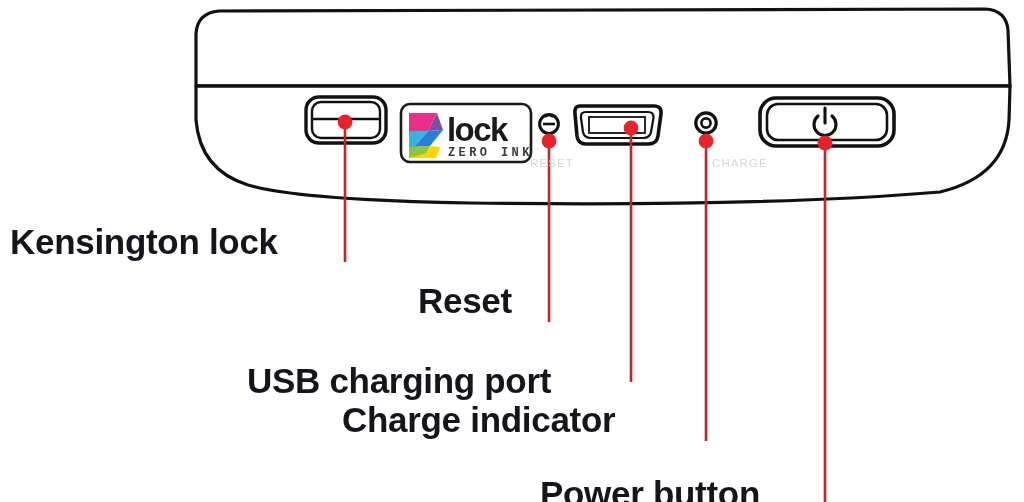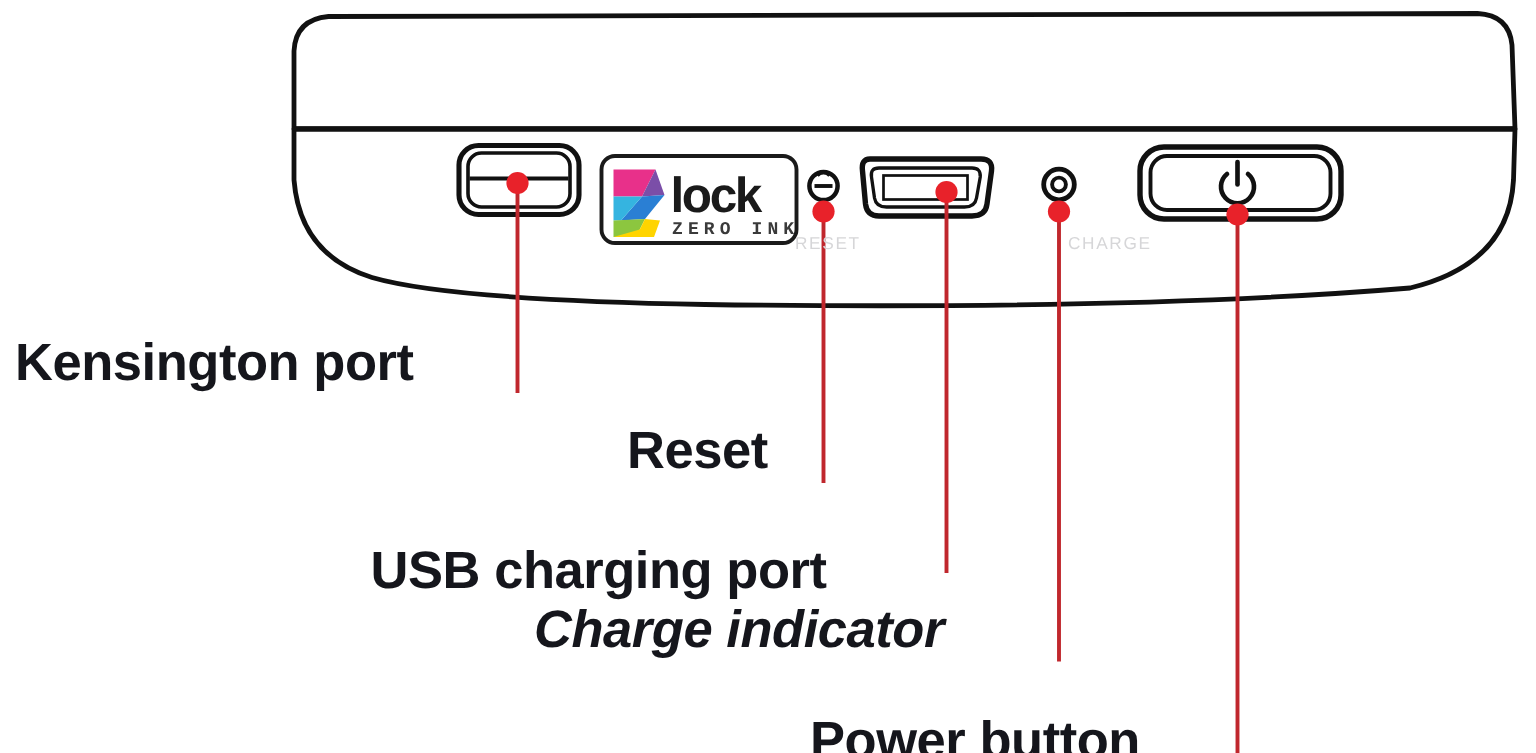--- a/index.html
+++ b/index.html
@@ -176,17 +176,17 @@
 
   </svg>
 </div>
 
 <div class="zink-word" style="left:447px; top:113px;">lock</div>
 <div class="zink-sub" style="left:448px; top:147px;">ZERO INK</div>
 
 <div class="port-caption" style="left:530px; top:158px;">RESET</div>
 <div class="port-caption" style="left:712px; top:158px;">CHARGE</div>
 
-<div class="callout-label" style="left:10px; top:224px;">Kensington port</div>
+<div class="callout-label" style="left:10px; top:224px;">Kensington lock</div>
 <div class="callout-label" style="left:418px; top:283px;">Reset</div>
 <div class="callout-label" style="left:247px; top:363px;">USB charging port</div>
-<div class="callout-label" style="left:356px; top:402px;font-style:italic;">Charge indicator</div>
+<div class="callout-label" style="left:342px; top:402px;">Charge indicator</div>
 <div class="callout-label" style="left:540px; top:476px;">Power button</div>
 
 </body></html>

